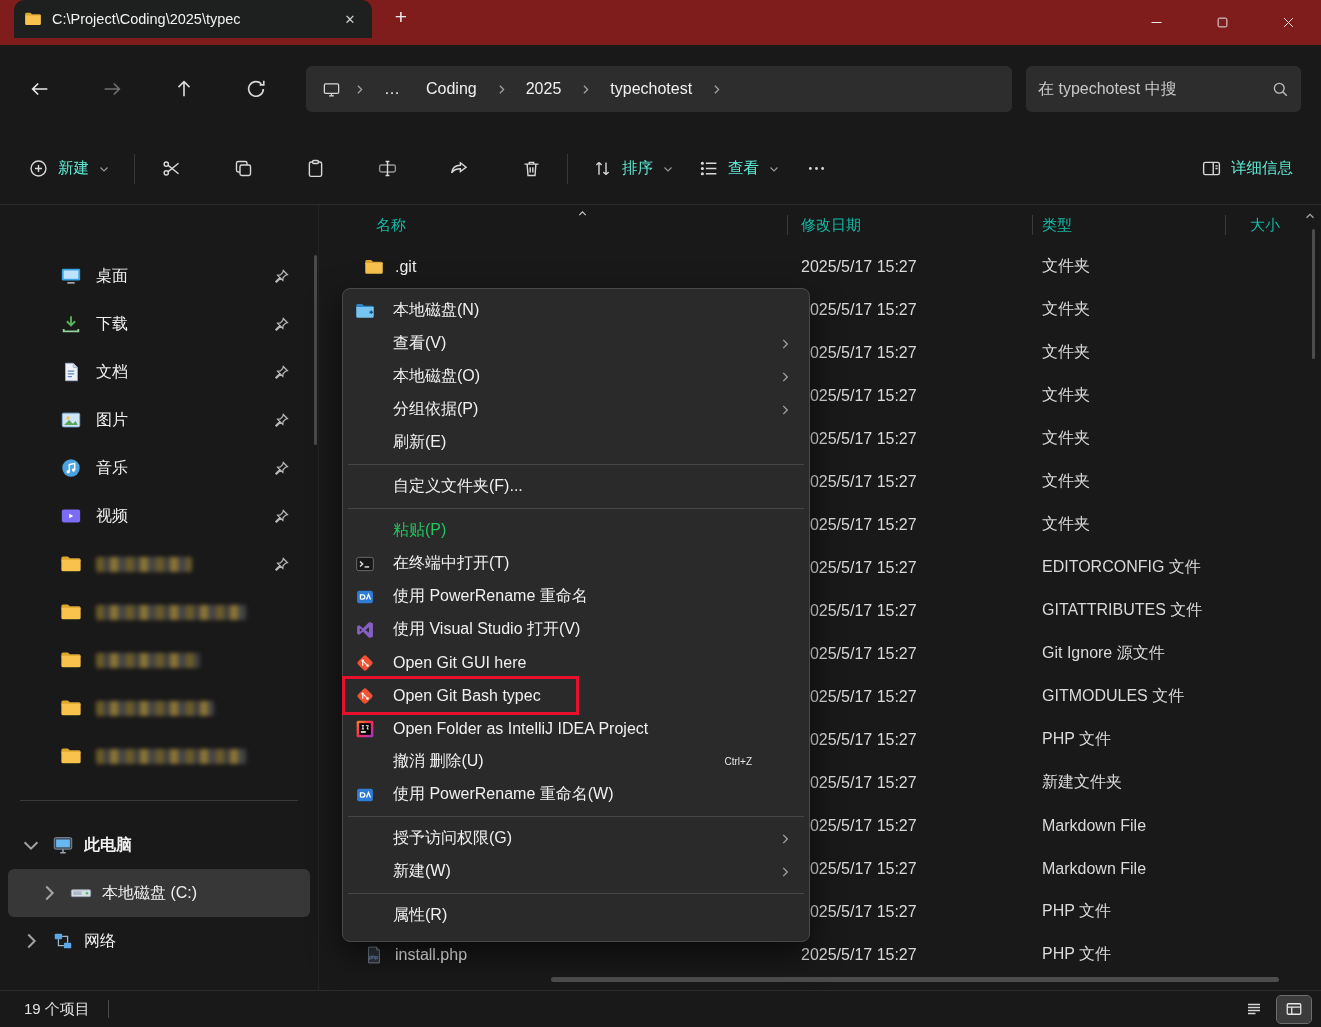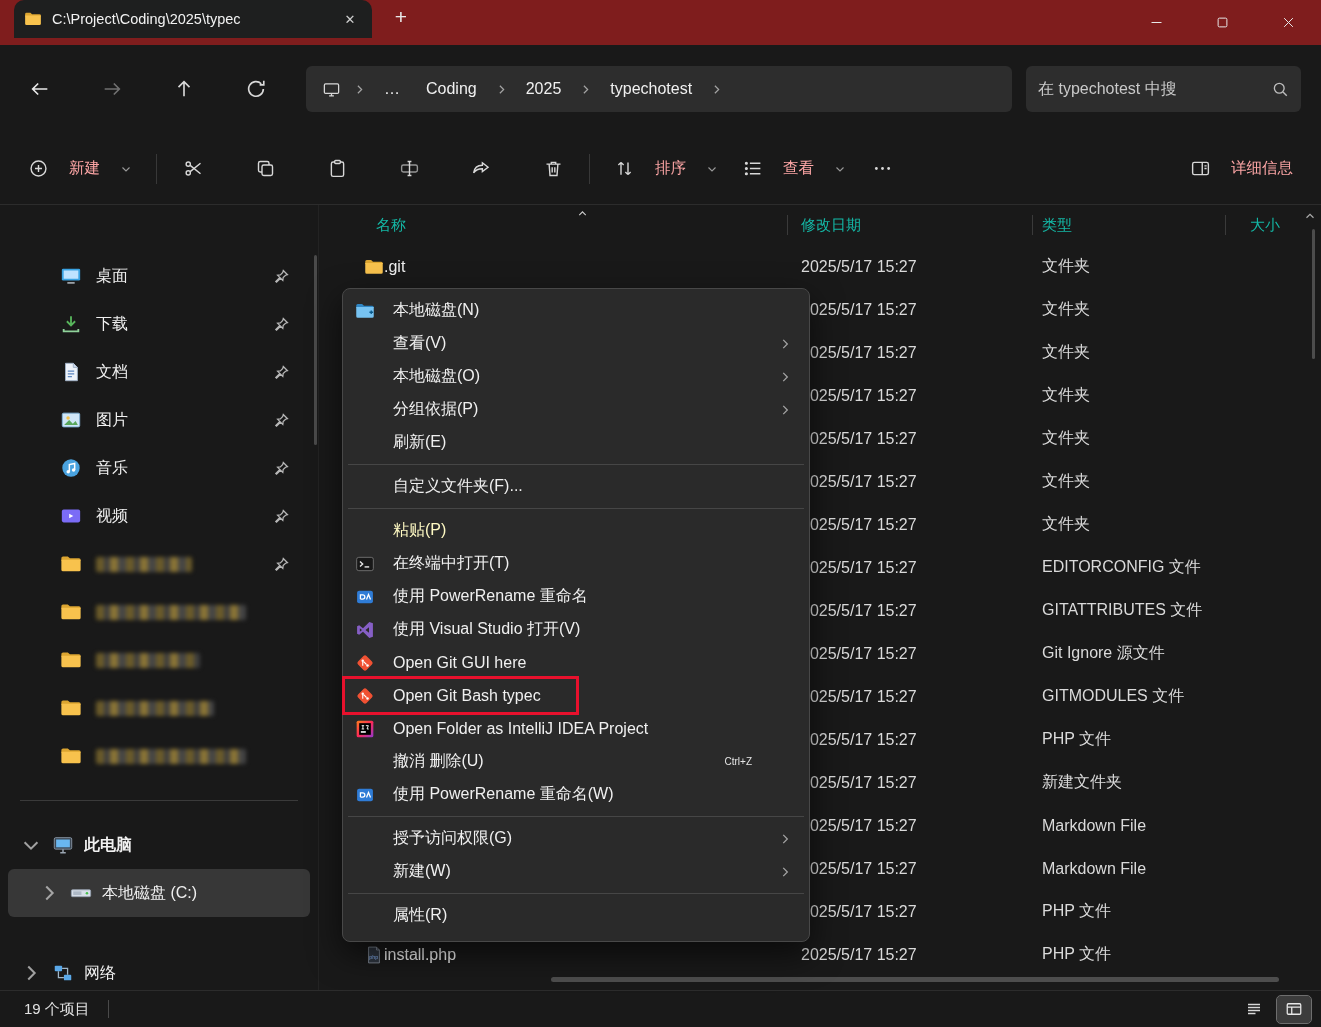--- a/index.html
+++ b/index.html
@@ -28,21 +28,21 @@
 .addressbar{width:706px;height:46px;margin-left:26px;background:#2d2d2d;border-radius:6px;display:flex;align-items:center;padding:0 10px;gap:2px;font-size:16px}
 .addressbar .ico{width:19px;height:19px;margin:0 6px}
 .addressbar .chev{width:13px;height:13px;margin:0 4px;opacity:.85}
 .crumb{background:none;border:none;color:#f0f0f0;font:inherit;padding:6px 12px;border-radius:4px;white-space:nowrap}
 .searchbox{flex:1;height:46px;margin-left:14px;background:#2d2d2d;border-radius:6px;display:flex;align-items:center;padding:0 12px;color:#c9c9c9;font-size:16px}
 .searchbox .stext{flex:1;white-space:nowrap;overflow:hidden}
 .searchbox .ico{width:18px;height:18px}
 
 
 .toolbar{height:72px;display:flex;align-items:center;padding:0 16px;border-bottom:1px solid #2c2c2c}
-.tbtn{height:48px;border-radius:6px;display:flex;align-items:center;justify-content:center;gap:20px;padding:0 12px;font-size:15.5px;color:#fca5a5;background:none;border:none}
+.tbtn{height:48px;border-radius:6px;display:flex;align-items:center;justify-content:center;gap:9px;padding:0 12px;font-size:15.5px;color:#5eead4;background:none;border:none}
 .tbtn .ico{width:21px;height:21px}
 .tbtn .chev{width:12px;height:12px;opacity:.8}
 .ticon{width:48px;padding:0}
 .ticon+.ticon{margin-left:24px}
 .tsep{width:1px;height:30px;background:#383838;margin:0 12px}
 .details-btn{margin-left:auto}
 
 
 .main{display:flex;height:785px}
 .sidebar{width:318px;flex:none;padding-top:47px;position:relative}
@@ -62,42 +62,42 @@
 .col{flex:none;display:flex;align-items:center;overflow:hidden;white-space:nowrap}
 .col0{width:457px;padding-left:45px;position:relative}
 .col1{width:245px;padding-left:13px}
 .col2{width:193px;padding-left:9px}
 .col3{width:80px;padding-left:24px}
 .fhead .col{height:40px;position:relative}
 .fhead .col::after{content:'';position:absolute;right:0;top:10px;bottom:10px;width:1px;background:#3a3a3a}
 .fhead .col3::after{display:none}
 .sortcaret{position:absolute;left:245px;top:2px;width:13px;height:13px}
 .frow{display:flex;height:43px;align-items:center;font-size:16px}
-.frow .col0{padding-left:33px;}
+.frow .col0{padding-left:33px;gap:11px}
 .frow .col1,.frow .col2{color:#dadada}
 .vcaret{position:absolute;right:4px;top:4px;width:14px;height:14px;opacity:.8}
 .vtrack{position:absolute;right:6px;top:24px;width:3px;height:130px;background:#4c4c4c;border-radius:2px}
 .hscroll{position:absolute;left:232px;bottom:8px;width:728px;height:5px;border-radius:3px;background:#4d4d4d}
 
 
 .statusbar{height:37px;border-top:1px solid #2c2c2c;display:flex;align-items:center;padding:0 10px 0 24px;font-size:15px;color:#e2e2e2}
 .sb-div{width:1px;height:18px;background:#4a4a4a;margin-left:18px}
 .sb-views{margin-left:auto;display:flex;gap:6px}
 .sb-btn{width:34px;height:27px;border-radius:4px;display:flex;align-items:center;justify-content:center;background:none;border:none}
 .sb-btn .ico{width:18px;height:18px}
 .sb-btn.active{background:#3c3c3c;outline:1px solid #6e6e6e}
 
 
 .contextmenu{position:absolute;left:342px;top:288px;width:468px;background:#2a2a2a;border:1px solid #484848;border-radius:8px;padding:5px 0 9px;box-shadow:0 12px 32px rgba(0,0,0,.6);z-index:40}
 .mi{height:33px;margin:0 5px;padding:0 12px 0 7px;display:flex;align-items:center;border-radius:4px;font-size:16px;position:relative}
 .mic{width:20px;height:20px;margin-right:18px}
 .mlabel{flex:1;white-space:nowrap;overflow:hidden}
 .msc{color:#e5e5e5;margin-right:40px;font-size:10px}
 .msub{width:14px;height:14px;opacity:.85}
-.mi.disabled .mlabel{color:#fef9c3}
+.mi.disabled .mlabel{color:#22c55e}
 .msep{height:1px;background:#464646;margin:5px 5px}
 .annobox{position:absolute;left:-6px;top:-3px;width:237px;height:39px;border:3px solid #e8112d;pointer-events:none;z-index:5}
 </style>
 </head>
 <body>
 
 <div class="titlebar">
   <div class="tab">
     <span class="ico">
         <svg viewBox="0 0 24 24">
@@ -488,21 +488,21 @@
           </span>
           <span class="ico">
             <svg viewBox="0 0 24 24">
               <rect x="1.5" y="8.5" width="21" height="7.5" rx="1.2" fill="#d7dee8" stroke="#97a2b0"></rect>
               <rect x="3.5" y="10.2" width="9" height="4" fill="#aeb9c6"></rect>
               <circle cx="18.5" cy="12.2" r="1.4" fill="#49c04d"></circle>
             </svg>
           </span>
           <span class="side-label">本地磁盘 (C:)</span>
         </div>
-        <div class="side-item tree" style="padding-left: 12px; margin-top: 32px;">
+        <div class="side-item tree" style="padding-left: 12px;">
           <span class="ico chev-s">
             <svg viewBox="0 0 24 24" fill="none" stroke="#b9b9b9" stroke-width="2.2">
               <path d="M9 5l7 7-7 7"></path>
             </svg>
           </span>
           <span class="ico">
             <svg viewBox="0 0 24 24">
               <rect x="3" y="4" width="8" height="6" rx="1" fill="#5aa8e8"></rect>
               <rect x="13" y="14" width="8" height="6" rx="1" fill="#5aa8e8"></rect>
               <path d="M7 10v7h6M17 14V7h-6" stroke="#9fb6c9" fill="none" stroke-width="1.4"></path>

